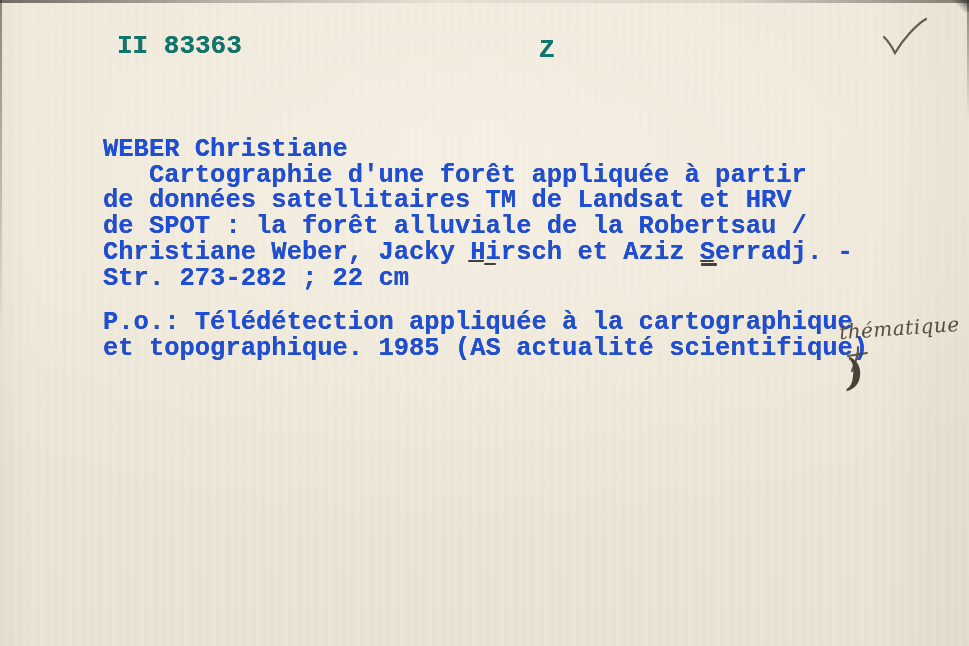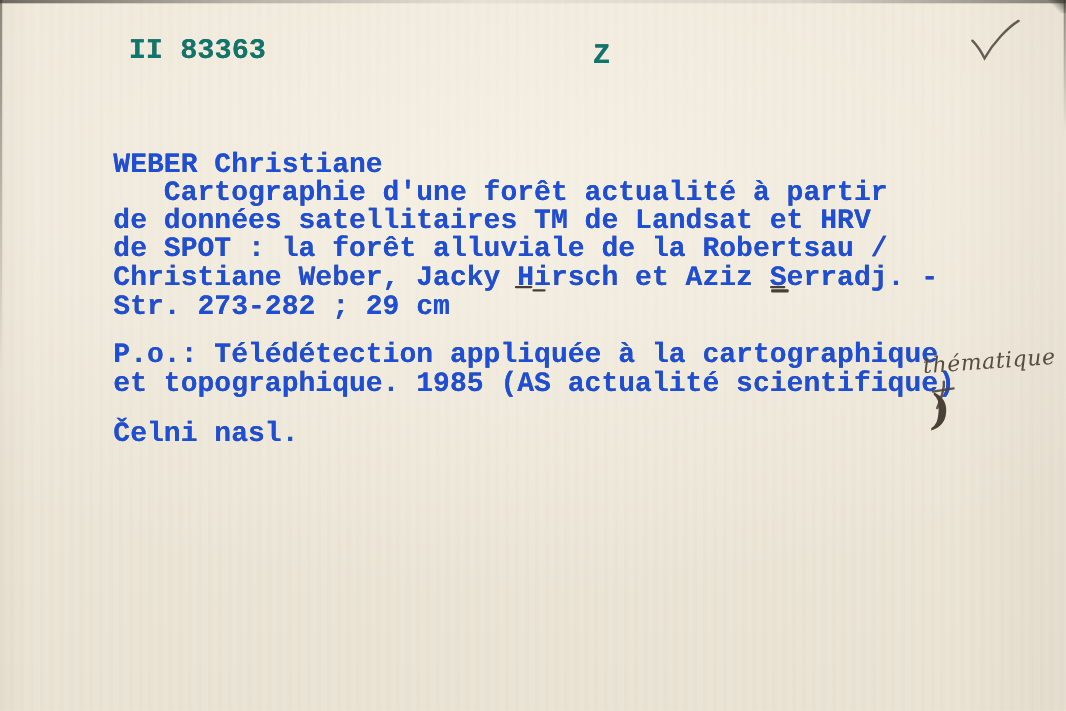--- a/index.html
+++ b/index.html
@@ -60,30 +60,29 @@
 
 <span class="hdr call-number">II 83363</span>
 <span class="hdr section-letter">Z</span>
 
 <svg class="hw-stroke" style="left:880px;top:16px" width="50" height="44" viewBox="0 0 50 44">
   <path d="M4,21 C9,26 12,31 15,37 C23,23 36,9 46,3" fill="none" stroke="#4b443a" stroke-width="2.2" stroke-linecap="round" opacity="0.85"></path>
 </svg>
 
 <div class="typed">
   <div class="line">WEBER Christiane</div>
-  <div class="line">   Cartographie d'une forêt actualité à partir</div>
+  <div class="line">   Cartographie d'une forêt appliquée à partir</div>
   <div class="line">de données satellitaires TM de Landsat et HRV</div>
   <div class="line">de SPOT : la forêt alluviale de la Robertsau /</div>
   <div class="line">Christiane Weber, Jacky Hirsch et Aziz Serradj. -</div>
-  <div class="line">Str. 273-282 ; 29 cm</div>
+  <div class="line">Str. 273-282 ; 22 cm</div>
   <div class="note-block">
     <div class="line">P.o.: Télédétection appliquée à la cartographique</div>
     <div class="line">et topographique. 1985 (AS actualité scientifique)</div>
   </div>
-  <div class="line footer-line">Čelni nasl.</div>
 </div>
 
 <div class="ink-mark" style="left:468px;top:260px;width:16px;"></div>
 <div class="ink-mark" style="left:484px;top:263px;width:12px;"></div>
 <div class="ink-mark" style="left:700px;top:260px;width:14px;"></div>
 <div class="ink-mark" style="left:701px;top:263px;width:16px;height:2.5px;"></div>
 
 <span class="hw hw-word">thématique</span>
 <svg class="hw-stroke" style="left:846px;top:345px" width="24" height="28" viewBox="0 0 24 28">
   <path d="M12,2 C13,10 9,18 6,26" fill="none" stroke="#4f463c" stroke-width="2.2" stroke-linecap="round" opacity="0.9"></path>

